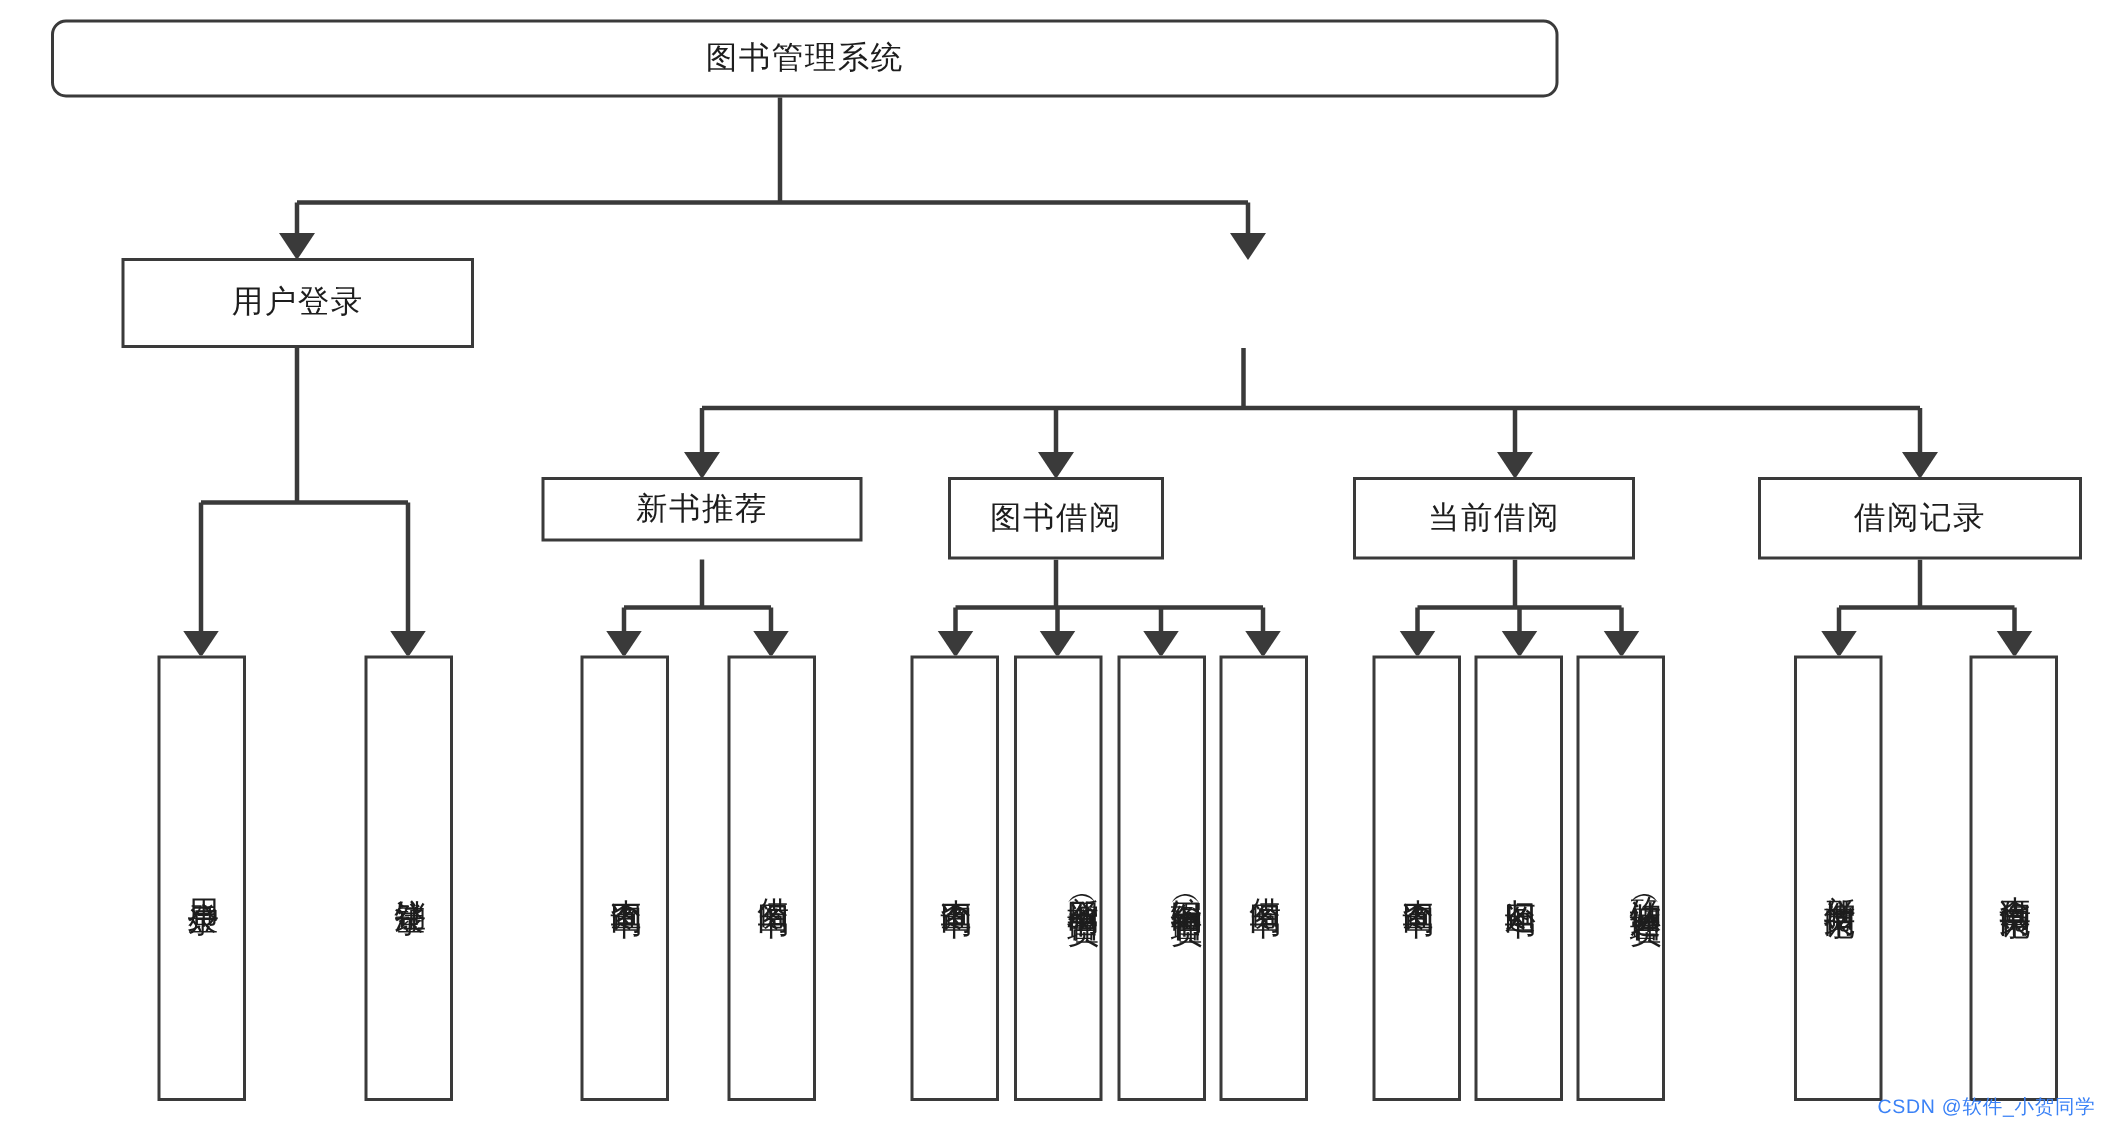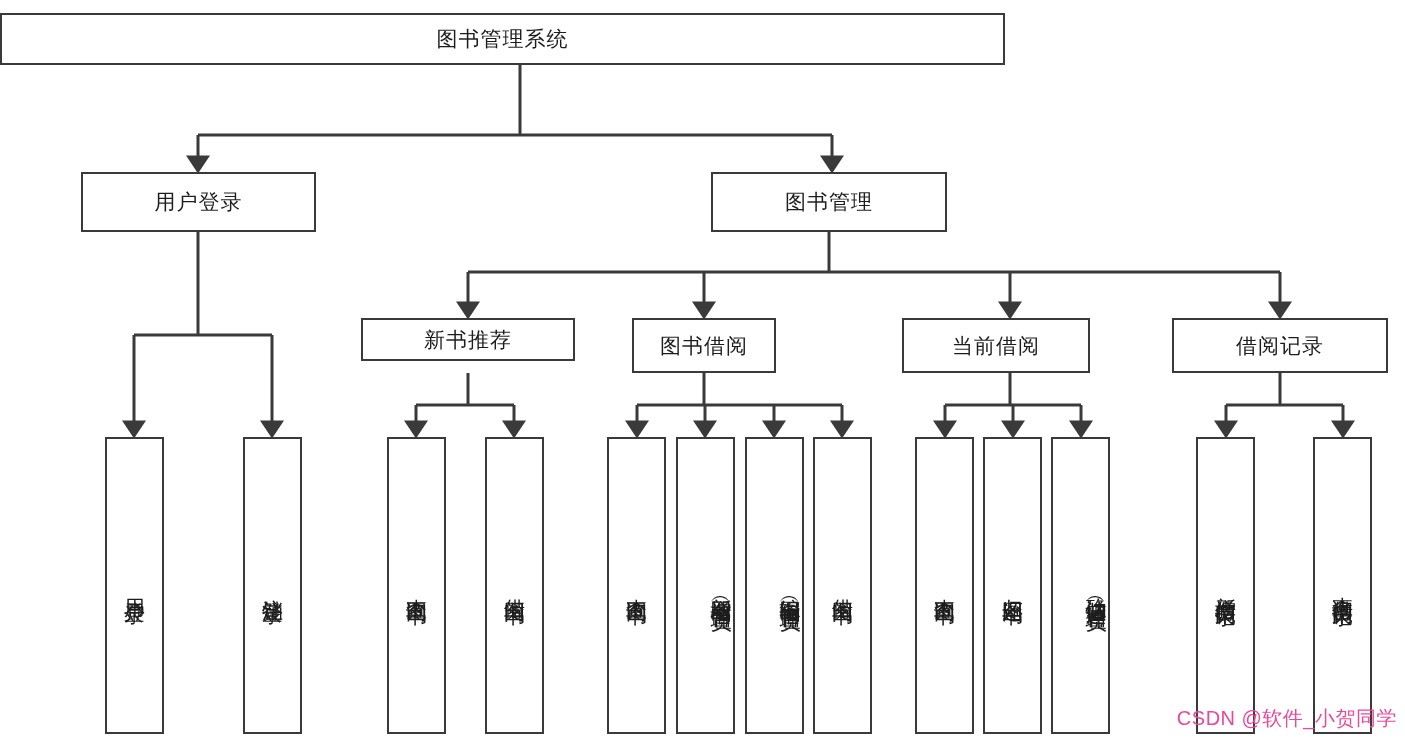--- a/index.html
+++ b/index.html
@@ -6,21 +6,21 @@
   html,body{margin:0;padding:0;background:#ffffff;}
   body{font-family:"Liberation Sans","DejaVu Sans",sans-serif;}
   #canvas{position:relative;width:1405px;height:747px;background:#ffffff;overflow:hidden;}
   svg.links{position:absolute;left:0;top:0;width:1405px;height:747px;pointer-events:none;}
   .node{position:absolute;box-sizing:border-box;border:2px solid #3a3a3a;background:#ffffff;
         display:flex;align-items:center;justify-content:center;text-align:center;color:#1d1d1d;}
   .node.h{font-size:21px;line-height:1.1;letter-spacing:1px;}
   .node.leaf{writing-mode:vertical-rl;text-orientation:upright;font-size:21px;line-height:1.15;
              letter-spacing:2px;padding-top:8px;align-items:flex-start;justify-content:center;}
   .node.leaf.short{align-items:center;padding-top:0;}
-  #watermark{position:absolute;right:8px;bottom:15px;font-size:20px;color:#ec4899;
+  #watermark{position:absolute;right:8px;bottom:0;font-size:13px;color:#3b82f6;
              letter-spacing:0.5px;white-space:nowrap;}
 </style>
 </head>
 <body>
 
 <div id="canvas">
 
   <svg class="links" viewBox="0 0 1405 747" xmlns="http://www.w3.org/2000/svg">
     <defs>
       <marker id="arr" markerWidth="10" markerHeight="10" refX="2.2" refY="4" orient="auto" markerUnits="strokeWidth">
@@ -64,24 +64,23 @@
       <path d="M1013,405 L1013,427" marker-end="url(#arr)"></path>
       <path d="M1081,405 L1081,427" marker-end="url(#arr)"></path>
 
       <path d="M1280,373 L1280,405"></path>
       <path d="M1226,405 L1343,405"></path>
       <path d="M1226,405 L1226,427" marker-end="url(#arr)"></path>
       <path d="M1343,405 L1343,427" marker-end="url(#arr)"></path>
     </g>
   </svg>
 
-  <div class="node h" style="left:0;top:13px;width:1005px;height:52px;">图书管理系统</div>
+  <div class="node h" style="left:34px;top:13px;width:1005px;height:52px;border-radius:10px;">图书管理系统</div>
 
   <div class="node h" style="left:81px;top:172px;width:235px;height:60px;">用户登录</div>
-  <div class="node h" style="left:711px;top:172px;width:236px;height:60px;">图书管理</div>
 
   <div class="node h" style="left:361px;top:318px;width:214px;height:43px;">新书推荐</div>
   <div class="node h" style="left:632px;top:318px;width:144px;height:55px;">图书借阅</div>
   <div class="node h" style="left:902px;top:318px;width:188px;height:55px;">当前借阅</div>
   <div class="node h" style="left:1172px;top:318px;width:216px;height:55px;">借阅记录</div>
 
   <div class="node leaf short" style="left:105px;top:437px;width:59px;height:297px;">用户登录</div>
   <div class="node leaf short" style="left:243px;top:437px;width:59px;height:297px;">注销登录</div>
 
   <div class="node leaf short" style="left:387px;top:437px;width:59px;height:297px;">查询图书</div>

